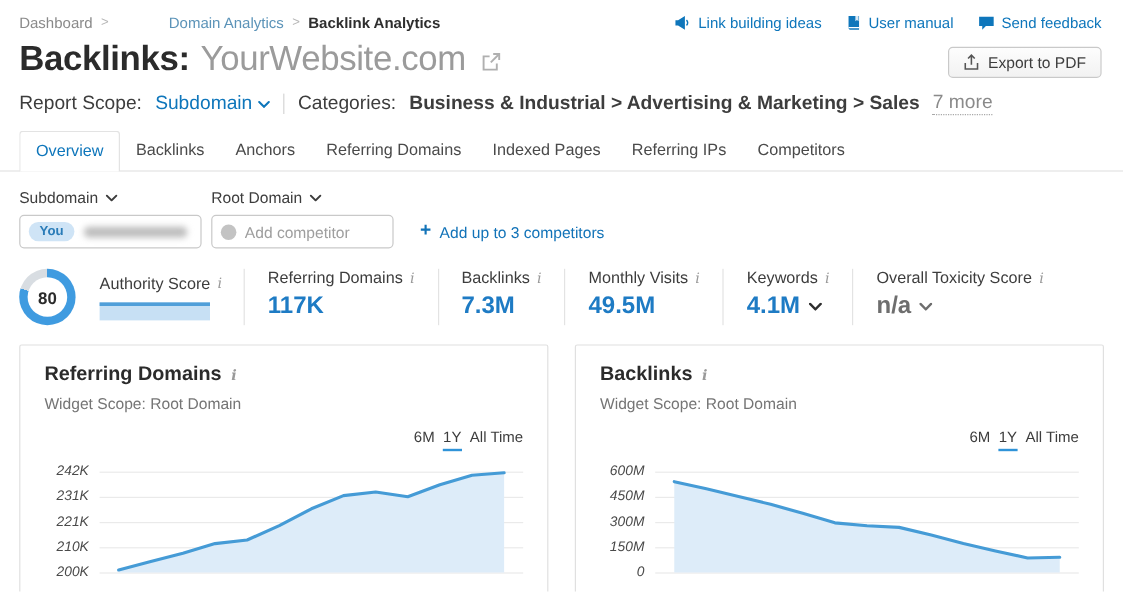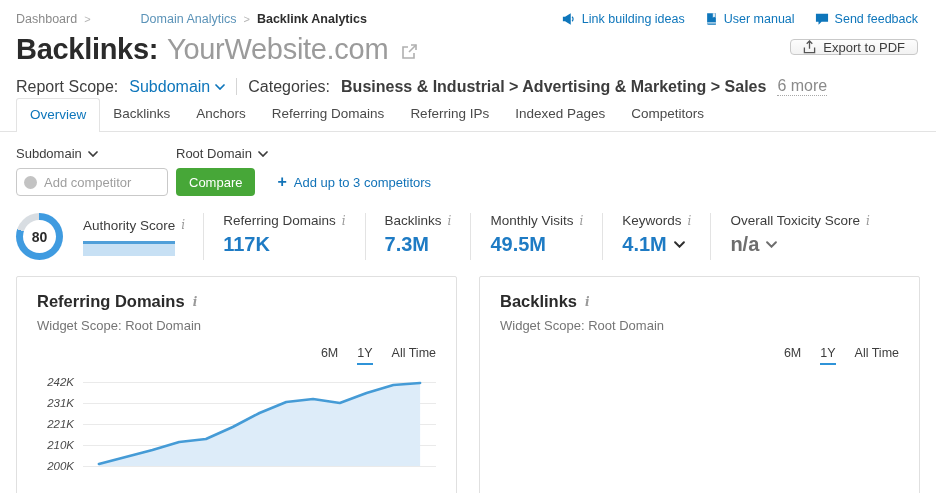--- a/index.html
+++ b/index.html
@@ -16,34 +16,34 @@
   .header-links { display:flex; align-items:center; gap:20px; }
   .hlink { display:flex; align-items:center; gap:6px; color:#0e76bb; font-size:12.5px; cursor:pointer; }
   .hlink svg { display:block; }
 
   
   .title-row { display:flex; justify-content:space-between; align-items:flex-start; padding:7px 18px 0 16px; }
   .page-title { display:flex; align-items:center; font-size:29px; letter-spacing:-.3px; }
   .title-prefix { font-weight:700; color:#2b2b2b; }
   .title-domain { color:#9b9b9b; margin-left:9px; }
   .ext-icon { margin-left:12px; margin-top:4px; }
-  .export-btn { display:flex; align-items:center; gap:7px; margin-top:6px; height:16px; padding:0 12px;
+  .export-btn { display:flex; align-items:center; gap:7px; margin-top:6px; height:26px; padding:0 12px;
     border:1px solid #c9c9c9; border-radius:4px; background:linear-gradient(#fdfdfd,#f2f2f2);
     font-size:13px; color:#3d3d3d; cursor:pointer;justify-content:space-between; }
 
   
   .scope-row { display:flex; align-items:center; gap:11px; padding:11px 16px 0; font-size:16px; }
   .scope-label { color:#3d3d3d; }
   .scope-value { color:#0e76bb; display:flex; align-items:center; gap:5px; cursor:pointer; }
   .v-divider { width:1px; height:17px; background:#d5d5d5; }
   .cat-path { font-weight:700; color:#3d3d3d; }
   .more-link { color:#8a8a8a; border-bottom:1px dotted #a8a8a8; cursor:pointer; }
 
   
-  .tabbar { display:flex; margin-top:2px; padding:0 0 0 16px; border-bottom:1px solid #e3e3e3; }
+  .tabbar { display:flex; margin-top:13px; padding:0 0 0 16px; border-bottom:1px solid #e3e3e3; }
   .tab { padding:8px 13px 9px; font-size:13.5px; color:#4a4a4a; cursor:pointer; white-space:nowrap; }
   .tab.active { color:#0e76bb; background:#fff; border:1px solid #e3e3e3; border-bottom:none;
     border-radius:3px 3px 0 0; margin-bottom:-1px; padding-bottom:10px; }
 
   
   .filters { padding:14px 16px 0; }
   .filter-labels { display:flex; font-size:13px; color:#3d3d3d; }
   .filter-label { display:flex; align-items:center; gap:6px; cursor:pointer; }
   .filter-label:first-child { width:160px; }
   .filter-inputs { display:flex; align-items:center; gap:8px; margin-top:7px; }
@@ -74,21 +74,21 @@
   .metric-value { display:flex; align-items:center; gap:7px; margin-top:5px;
     font-size:20px; font-weight:700; color:#1e7bc4; }
   .metric.muted .metric-value { color:#6e6e6e; }
 
   
   .cards { display:flex; gap:22px; padding:16px 16px 0; }
   .card { flex:1; border:1px solid #e0e0e0; border-radius:2px; background:#fff;
     padding:15px 20px; height:232px; }
   .card-title { display:flex; align-items:center; gap:8px; font-size:16.5px; font-weight:700; color:#2b2b2b; }
   .card-sub { margin-top:7px; font-size:13px; color:#757575; }
-  .toggles { display:flex; justify-content:flex-end; gap:19px; margin-top:13px; font-size:12.5px; color:#3d3d3d; }
+  .toggles { display:flex; justify-content:flex-end; gap:7px; margin-top:13px; font-size:12.5px; color:#3d3d3d; }
   .toggle { cursor:pointer; padding-bottom:3px; }
   .toggle.active { border-bottom:2px solid #2f93d8; }
   .chart { display:flex; margin-top:17px;font-style:italic; }
   .yticks { width:46px; position:relative; height:84px; flex:none; }
   .ytick { position:absolute; right:9px; transform:translateY(-50%); font-size:11.5px; color:#4a4a4a; }
   .plot { flex:1; position:relative; height:84px; }
   .gridline { position:absolute; left:0; right:0; height:1px; background:#eaeaea; }
   .chart-svg { position:absolute; left:0; top:0; width:100%; height:100%; overflow:visible; }
 </style>
 </head>
@@ -150,54 +150,57 @@
   <span class="scope-label">Report Scope:</span>
   <span class="scope-value">
     <span>Subdomain</span>
     <svg width="10" height="6" viewBox="0 0 10 6">
         <path d="M1 1l4 4 4-4" stroke="#0e76bb" stroke-width="1.7" fill="none" stroke-linecap="round"></path>
       </svg>
   </span>
   <span class="v-divider"></span>
   <span class="scope-label">Categories:</span>
   <span class="cat-path">Business &amp; Industrial &gt; Advertising &amp; Marketing &gt; Sales</span>
-  <span class="more-link">6 more</span>
+  <span class="more-link">7 more</span>
 </div>
 
 <div class="tabbar">
   <div class="tab active">Overview</div>
   <div class="tab">Backlinks</div>
   <div class="tab">Anchors</div>
   <div class="tab">Referring Domains</div>
+  <div class="tab">Indexed Pages</div>
   <div class="tab">Referring IPs</div>
-  <div class="tab">Indexed Pages</div>
   <div class="tab">Competitors</div>
 </div>
 
 <div class="filters">
   <div class="filter-labels">
     <span class="filter-label">
       <span>Subdomain</span>
       <svg width="10" height="6" viewBox="0 0 10 6">
           <path d="M1 1l4 4 4-4" stroke="#3d3d3d" stroke-width="1.7" fill="none" stroke-linecap="round"></path>
         </svg>
     </span>
     <span class="filter-label">
       <span>Root Domain</span>
       <svg width="10" height="6" viewBox="0 0 10 6">
           <path d="M1 1l4 4 4-4" stroke="#3d3d3d" stroke-width="1.7" fill="none" stroke-linecap="round"></path>
         </svg>
     </span>
   </div>
   <div class="filter-inputs">
     <div class="inputbox">
+      <span class="you-pill">You</span>
+      <span class="blur-blob"></span>
+    </div>
+    <div class="inputbox">
       <span class="comp-dot"></span>
       <input class="comp-input" placeholder="Add competitor" style="">
     </div>
-    <button class="compare-btn">Compare</button>
     <span class="add-comp">
       <span class="plus-glyph">+</span>
       <span>Add up to 3 competitors</span>
     </span>
   </div>
 </div>
 
 <div class="metrics">
   <div class="metric-auth">
     <div class="donut">
@@ -302,15 +305,35 @@
     <div class="card-title">
       <span>Backlinks</span>
       <span class="info-i">i</span>
     </div>
     <div class="card-sub">Widget Scope: Root Domain</div>
     <div class="toggles">
       <span class="toggle">6M</span>
       <span class="toggle active">1Y</span>
       <span class="toggle">All Time</span>
     </div>
+    <div class="chart">
+      <div class="yticks">
+        <span class="ytick" style="top:0%">600M</span>
+        <span class="ytick" style="top:25%">450M</span>
+        <span class="ytick" style="top:50%">300M</span>
+        <span class="ytick" style="top:75%">150M</span>
+        <span class="ytick" style="top:100%">0</span>
+      </div>
+      <div class="plot">
+        <div class="gridline" style="top:0%"></div>
+        <div class="gridline" style="top:25%"></div>
+        <div class="gridline" style="top:50%"></div>
+        <div class="gridline" style="top:75%"></div>
+        <div class="gridline" style="top:100%"></div>
+        <svg class="chart-svg" viewBox="0 0 100 100" preserveAspectRatio="none">
+            <polygon points="4.50,10.00 12.08,17.00 19.67,24.67 27.25,32.50 34.83,41.33 42.42,50.83 50.00,53.67 57.58,55.33 65.17,63.00 72.75,71.33 80.33,78.67 87.92,85.67 95.50,85.00 95.5,100 4.5,100" fill="#ddecf9"></polygon>
+            <polyline points="4.50,10.00 12.08,17.00 19.67,24.67 27.25,32.50 34.83,41.33 42.42,50.83 50.00,53.67 57.58,55.33 65.17,63.00 72.75,71.33 80.33,78.67 87.92,85.67 95.50,85.00" fill="none" stroke="#459bd6" stroke-width="2.6" stroke-linejoin="round" stroke-linecap="round" vector-effect="non-scaling-stroke"></polyline>
+          </svg>
+      </div>
+    </div>
   </div>
 
 </div>
 
 </body></html>

